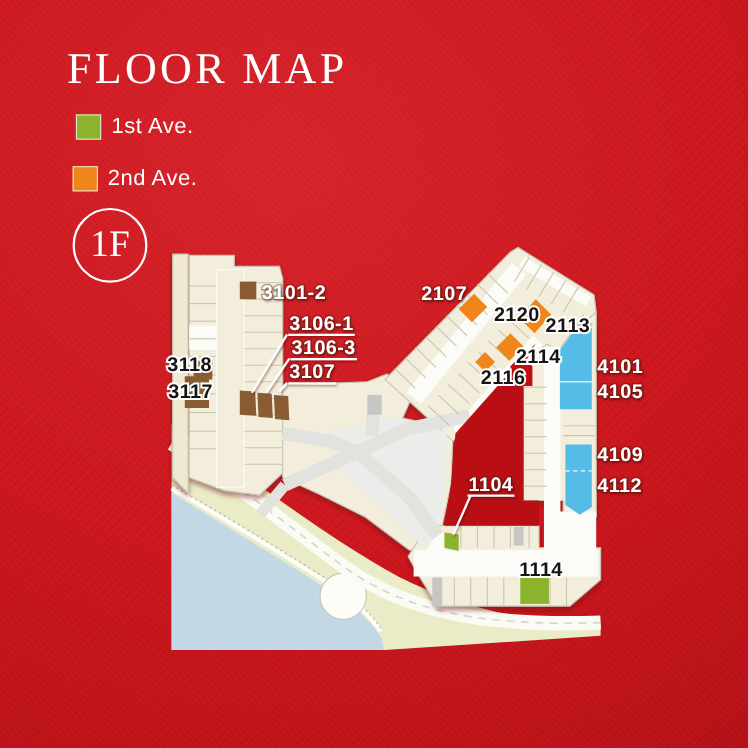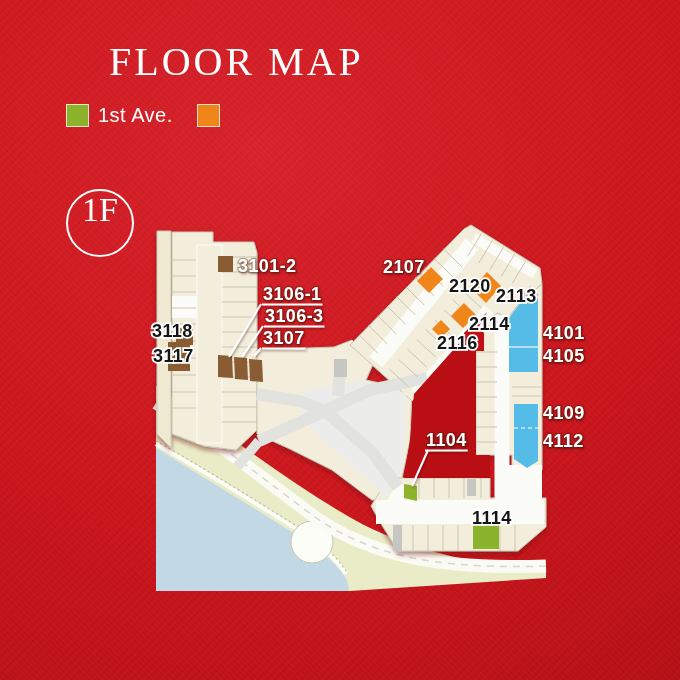--- a/index.html
+++ b/index.html
@@ -10,32 +10,32 @@
     font-family:"Liberation Sans", sans-serif;
   }
   .stage::after{ 
     content:"";position:absolute;inset:0;pointer-events:none;opacity:.35;
     background-image:repeating-linear-gradient(45deg, rgba(255,255,255,.03) 0 2px, rgba(0,0,0,.035) 2px 4px),
                      repeating-linear-gradient(-45deg, rgba(255,255,255,.02) 0 3px, rgba(0,0,0,.03) 3px 6px);
   }
   .title{
     position:absolute;left:61px;top:42px;
     font-family:"Liberation Serif", serif;font-size:40px;font-weight:400;
-    letter-spacing:3px;color:#fff;line-height:1;z-index:3;margin-left:48px;
+    letter-spacing:3px;color:#fff;line-height:1;z-index:3;
   }
   .legend{
     position:absolute;left:66px;top:104px;display:flex;align-items:center;gap:24px;
-    list-style:none;margin:0;padding:0;z-index:3;
+    list-style:none;margin:0;padding:0;z-index:3;flex-direction:column;
   }
   .legend li{display:flex;align-items:center;gap:9px;}
   .legend .sw{width:23px;height:23px;border:1px solid rgba(240,240,230,.85);box-sizing:border-box;}
   .legend .lab{color:#fff;font-size:20px;letter-spacing:.5px;}
   .badge{
     position:absolute;left:66px;top:189px;width:64px;height:64px;border:2px solid #fff;
-    border-radius:50%;display:flex;align-items:flex-start;justify-content:center;
+    border-radius:50%;display:flex;align-items:center;justify-content:center;
     color:#fff;font-family:"Liberation Serif", serif;font-size:34px;z-index:3;
   }
   svg.map{position:absolute;inset:0;z-index:2;}
   .cream{fill:#f3eedb;stroke:#c9c5b4;stroke-width:1;}
   .pale{fill:#efe9d2;stroke:#c9c5b4;stroke-width:1;}
   .cwhite{stroke:#fbfbf7;fill:none;}
   .divl{stroke:#c9c5b4;stroke-width:1;}
   .uG{fill:var(--c-first,#8cb32c);}  
   .uO{fill:var(--c-second,#f0861a);} 
   .uB{fill:var(--c-third,#8a5c33);}  
@@ -55,20 +55,21 @@
 
   <div class="title">FLOOR MAP</div>
 
   <ul class="legend">
       <li>
         <span class="sw" style="background: rgb(140, 179, 44);"></span>
         <span class="lab">1st Ave.</span>
       </li>
       <li>
         <span class="sw" style="background: rgb(240, 134, 26);"></span>
+        <span class="lab">2nd Ave.</span>
       </li>
     </ul>
 
   <div class="badge">
     <span>1F</span>
   </div>
 
   <svg class="map" viewBox="0 0 680 680">
     <defs>
       <filter id="bshadow" x="-10%" y="-10%" width="120%" height="125%">

